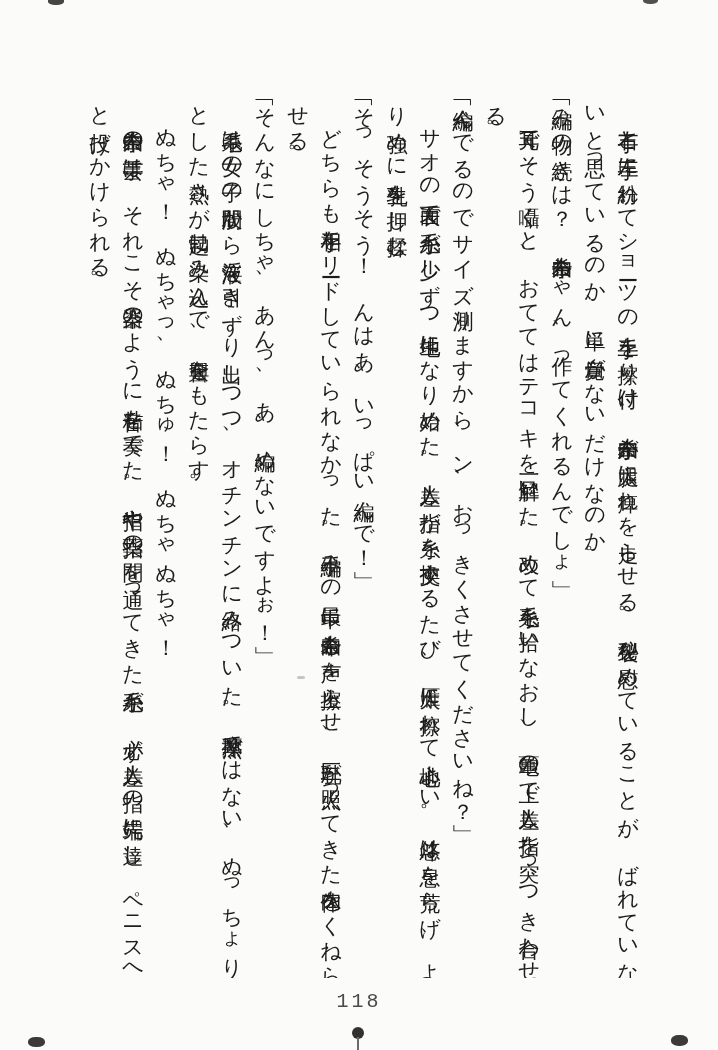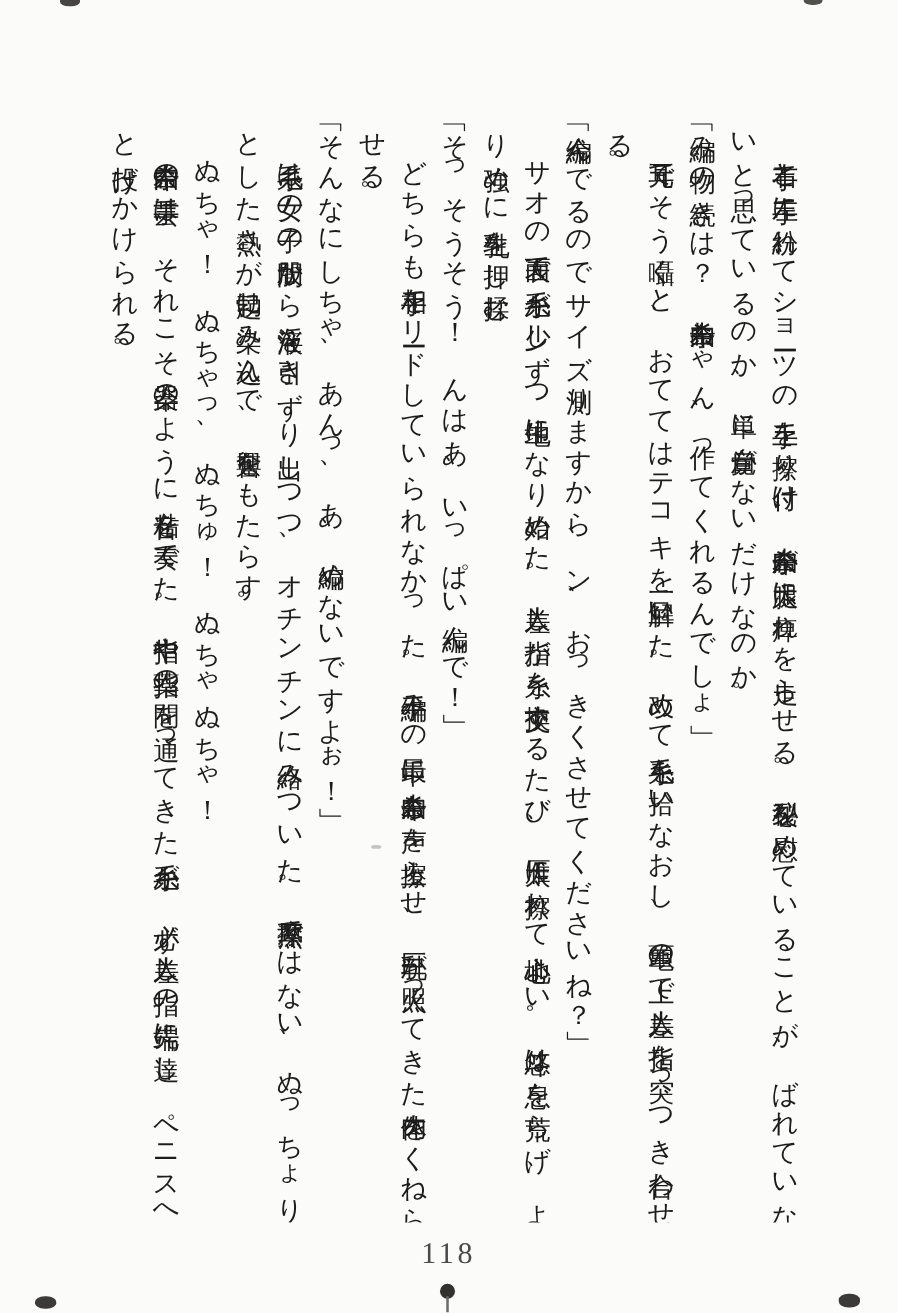--- a/index.html
+++ b/index.html
@@ -30,22 +30,22 @@
   .para { margin:0; }
 
   
   .footer {
     position:absolute;
     left:0; right:0;
     top:990px;
     text-align:center;
   }
   .page-number {
-    font-family:Liberation Serif, serif;
-    font-size:24px;
+    font-family:Liberation Mono, monospace;
+    font-size:20px;
     letter-spacing:3px;
     color:var(--pageNum, #4a4a4a);
   }
   .binding-dot {
     position:absolute;
     left:50%;
     top:1027px;
     width:12px; height:12px;
     margin-left:-7px;
     border-radius:50%;

